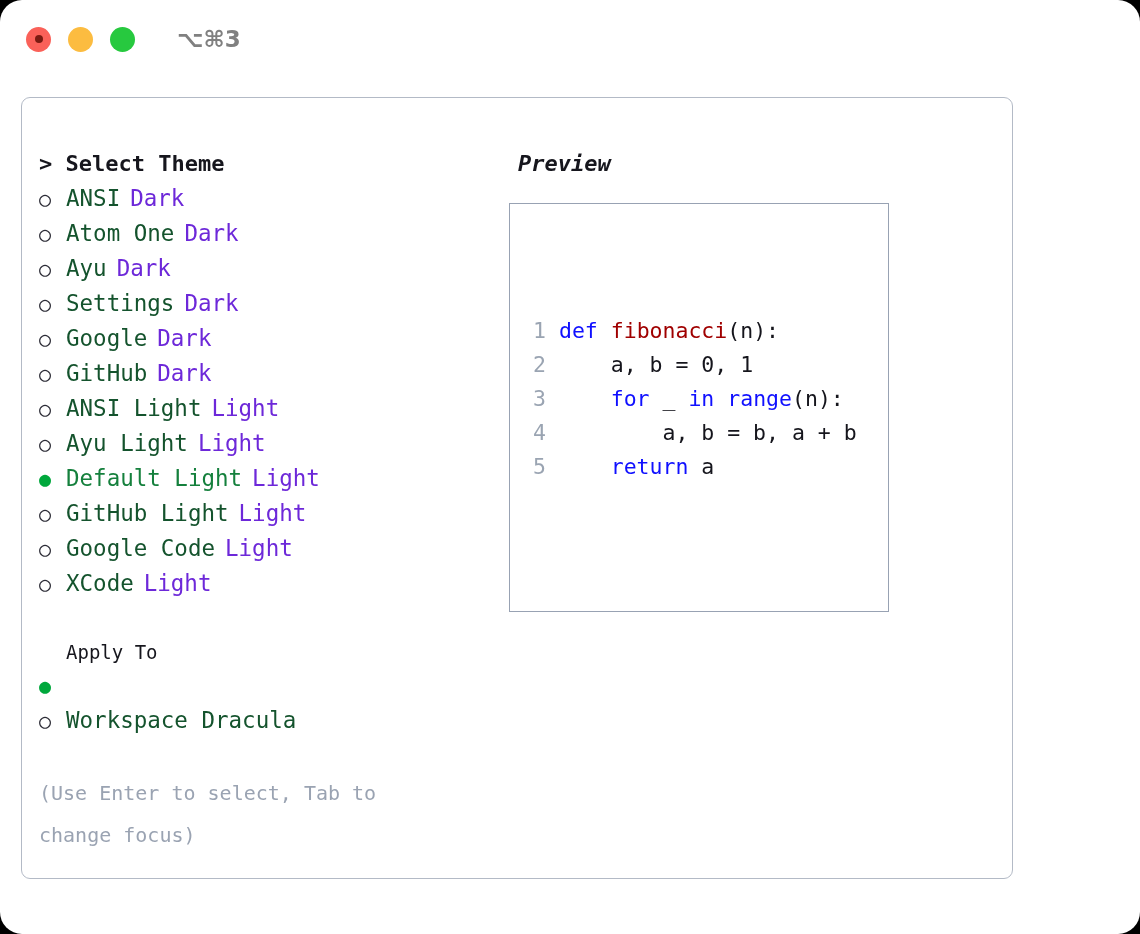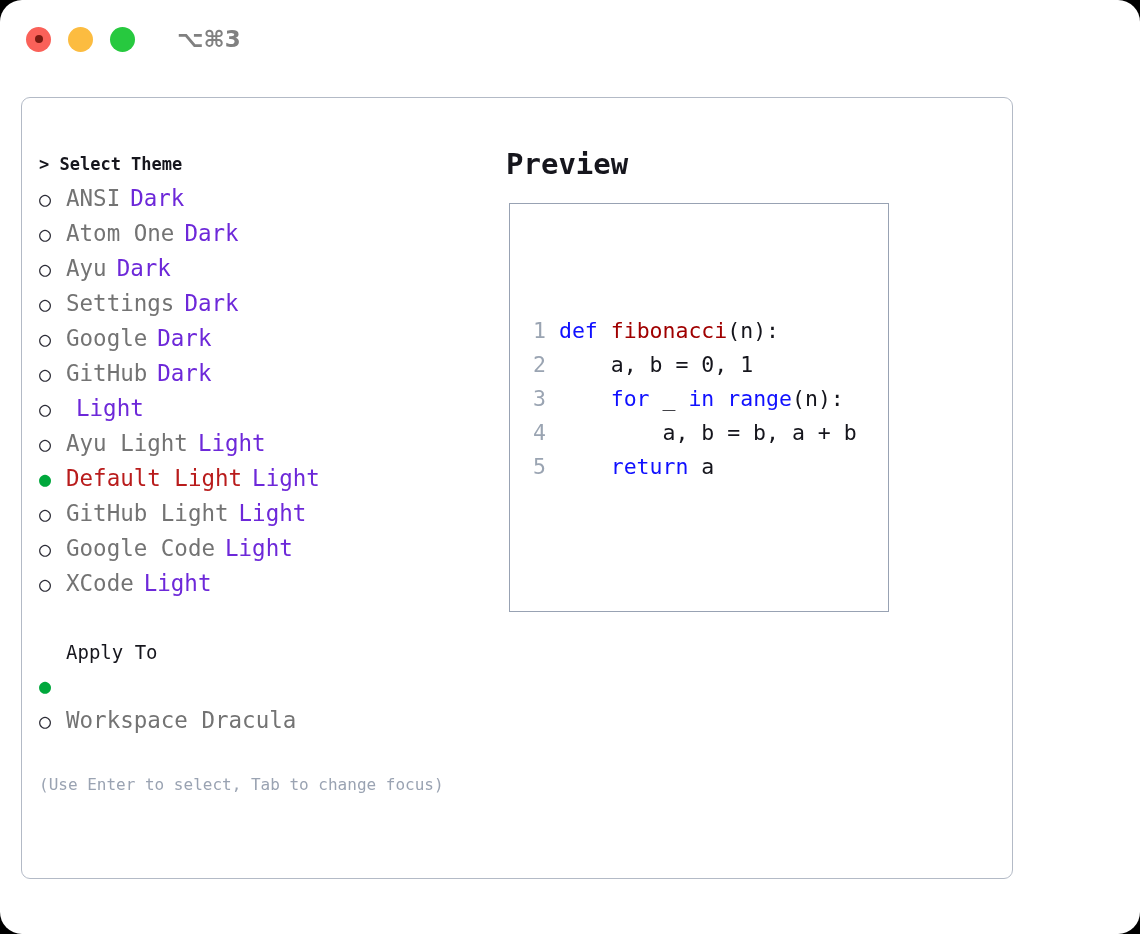--- a/index.html
+++ b/index.html
@@ -82,78 +82,79 @@
     display: flex;
   }
 
   
   .left-pane {
     width: 478px;
     padding: 49px 0 0 17px;
     box-sizing: border-box;
   }
   .list-head {
-    font-size: 17px;
+    font-size: 22px;
     font-weight: bold;
     color: #16161d;
     line-height: 34px;
     white-space: pre;
   }
   .theme-row {
     display: flex;
     align-items: baseline;
     font-size: 22.5px;
     line-height: 34px;
     white-space: pre;
     color: #2c2c36;
   }
   .marker {
     width: 27px;
     flex: 0 0 27px;
     color: #2c2c36;
     font-size: 20px;
   }
   .marker.sel { color: #00a83c; }
-  .theme-name { color: #737373; }
-  .theme-row.selected .theme-name { color: #b91c1c; }
+  .theme-name { color: #14532d; }
+  .theme-row.selected .theme-name { color: #15803d; }
   .theme-tag {
     color: #6d28d9;
     padding-left: 10px;
   }
   .section-gap { height: 34px; }
   .apply-head {
     font-size: 19px;
     color: #16161d;
     line-height: 34px;
     white-space: pre;
     padding-left: 27px;
   }
   .hint {
     margin-top: 34px;
-    font-size: 16px;
-    line-height: 26px;
+    font-size: 20px;
+    line-height: 42px;
     color: #9aa3b2;
     width: 420px;
     white-space: pre-wrap;
   }
 
   
   .right-pane {
     flex: 1;
     padding: 49px 0 0 0;
     box-sizing: border-box;
     position: relative;
   }
   .preview-head {
-    font-size: 29px;
+    font-size: 22px;
     font-weight: bold;
     color: #16161d;
     line-height: 34px;
-    margin-left: 6px;
-    white-space: pre;
+    margin-left: 18px;
+    white-space: pre;
+    font-style: italic;
   }
   .preview-box {
     position: absolute;
     left: 9px;
     top: 105px;
     width: 380px;
     height: 409px;
     border: 1px solid #98a2b3;
     box-sizing: border-box;
     background: #ffffff;
@@ -198,21 +199,21 @@
 
       <div class="left-pane">
         <div class="list-head">&gt; Select Theme</div>
         <div id="theme-list">
             <div class="theme-row"><span class="marker">○</span><span class="theme-name">ANSI</span><span class="theme-tag">Dark</span></div>
             <div class="theme-row"><span class="marker">○</span><span class="theme-name">Atom One</span><span class="theme-tag">Dark</span></div>
             <div class="theme-row"><span class="marker">○</span><span class="theme-name">Ayu</span><span class="theme-tag">Dark</span></div>
             <div class="theme-row"><span class="marker">○</span><span class="theme-name">Settings</span><span class="theme-tag">Dark</span></div>
             <div class="theme-row"><span class="marker">○</span><span class="theme-name">Google</span><span class="theme-tag">Dark</span></div>
             <div class="theme-row"><span class="marker">○</span><span class="theme-name">GitHub</span><span class="theme-tag">Dark</span></div>
-            <div class="theme-row"><span class="marker">○</span><span class="theme-tag">Light</span></div>
+            <div class="theme-row"><span class="marker">○</span><span class="theme-name">ANSI Light</span><span class="theme-tag">Light</span></div>
             <div class="theme-row"><span class="marker">○</span><span class="theme-name">Ayu Light</span><span class="theme-tag">Light</span></div>
             <div class="theme-row selected"><span class="marker sel">●</span><span class="theme-name">Default Light</span><span class="theme-tag">Light</span></div>
             <div class="theme-row"><span class="marker">○</span><span class="theme-name">GitHub Light</span><span class="theme-tag">Light</span></div>
             <div class="theme-row"><span class="marker">○</span><span class="theme-name">Google Code</span><span class="theme-tag">Light</span></div>
             <div class="theme-row"><span class="marker">○</span><span class="theme-name">XCode</span><span class="theme-tag">Light</span></div>
           </div>
 
         <div class="section-gap"></div>
         <div class="apply-head">Apply To</div>
         <div id="apply-list">

